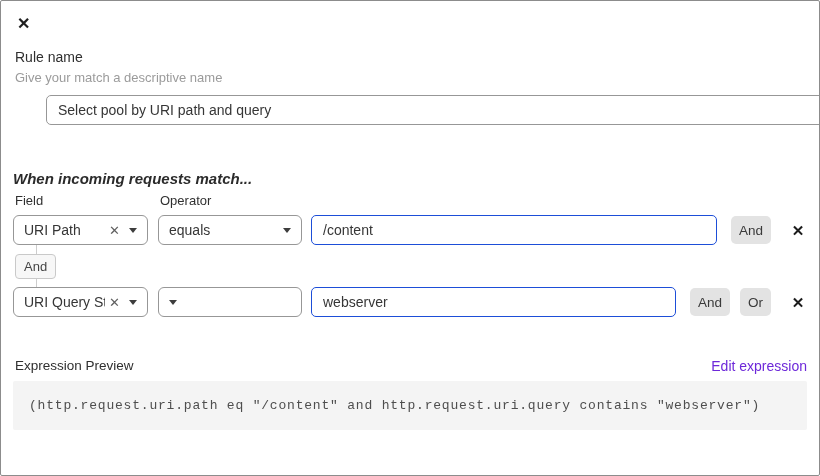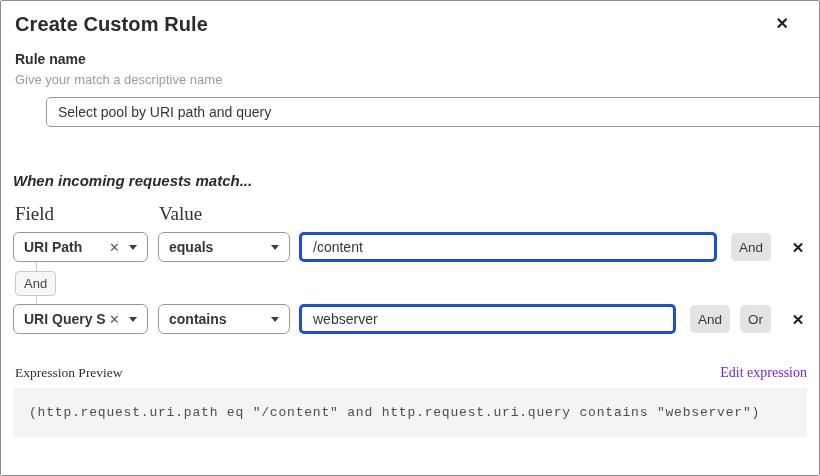--- a/index.html
+++ b/index.html
@@ -19,52 +19,52 @@
   .header { display: flex; justify-content: space-between; align-items: flex-start; padding: 12px 16px 0 2px; }
   .title { font-size: 20px; font-weight: 700; color: #2b2b2b; letter-spacing: 0.1px; }
   .close-btn {
     background: none; border: none; cursor: pointer;
     font-size: 16px; font-weight: 700; color: #1f1f1f; line-height: 16px;
     padding: 2px; margin-top: 1px;
     font-family: "Liberation Sans", sans-serif;
   }
 
   
-  .rule-label { margin-top: 15px; margin-left: 2px; font-size: 14px; color: #2f2f2f; font-weight: bold; }
+  .rule-label { margin-top: 15px; margin-left: 2px; font-size: 14px; color: #2f2f2f; }
   .rule-helper { margin-top: 5px; margin-left: 2px; font-size: 13px; color: #9b9b9b; }
   .text-input {
     display: block; width: 100%; height: 30px;
     margin-top: 10px;
     border: 1px solid #979797; border-radius: 5px;
     padding: 0 11px; font-size: 14px; color: #363636;
     font-family: "Liberation Sans", sans-serif;
     background: #fff; outline: none; margin-left: 33px;
   }
 
   
   .match-heading { margin-top: 45px; font-size: 15px; font-weight: 700; color: #2b2b2b; font-style: italic; }
-  .col-labels { display: flex; margin-top: 14px; font-size: 19px; color: #303030; font-family: Liberation Serif, serif; }
+  .col-labels { display: flex; margin-top: 6px; font-size: 13px; color: #303030; }
   .col-field { width: 135px; padding-left: 2px; }
   .col-operator { width: 132px; margin-left: 10px; padding-left: 2px; }
   .col-value { flex: 1; margin-left: 9px; padding-left: 2px; }
 
   .cond-row { display: flex; align-items: center; margin-top: 7px; }
   .dropdown {
     height: 30px; border: 1px solid #979797; border-radius: 6px;
     display: flex; align-items: center; padding: 0 10px;
-    background: #fff; cursor: pointer; font-size: 14px; color: #363636; font-weight: bold;
+    background: #fff; cursor: pointer; font-size: 14px; color: #363636;
   }
   .dd-field { width: 135px; }
-  .dd-op { width: 132px; margin-left: 10px; }
+  .dd-op { width: 144px; margin-left: 10px; }
   .dd-label { flex: 1; white-space: nowrap; overflow: hidden; }
   .clear-x { color: #5f5f5f; font-size: 13px; margin: 0 9px 0 4px; line-height: 1; }
   .caret { width: 0; height: 0; border-left: 4.5px solid transparent; border-right: 4.5px solid transparent; border-top: 5.5px solid #3d3d3d; }
   .value-input {
     flex: 1; height: 30px; margin-left: 9px;
-    border: 3px solid #1d4ed8; border-radius: 5px;
+    border: 1px solid #1d4ed8; border-radius: 5px;
     padding: 0 11px; font-size: 14px; color: #363636;
     font-family: "Liberation Sans", sans-serif; outline: none;
   }
   .logic-btn {
     height: 28px; padding: 0 8px; margin-left: 14px;
     background: #e3e3e3; border: none; border-radius: 5px;
     font-size: 13.5px; color: #3a3a3a; cursor: pointer;
     font-family: "Liberation Sans", sans-serif;
   }
   .logic-btn.or { margin-left: 10px; }
@@ -78,51 +78,50 @@
   
   .connector { position: relative; height: 42px; display: flex; align-items: center; }
   .connector-line { position: absolute; left: 23px; top: 0; height: 42px; width: 1px; background: #cdcdcd; }
   .connector-badge {
     position: relative; z-index: 1; margin-left: 2px;
     background: #f7f7f7; border: 1px solid #c9c9c9; border-radius: 4px;
     padding: 4px 8px; font-size: 13px; color: #454545;
   }
 
   
-  .expr-row { display: flex; justify-content: space-between; align-items: center; margin-top: 31px; font-family: Liberation Serif, serif; }
+  .expr-row { display: flex; justify-content: space-between; align-items: flex-start; margin-top: 41px; }
   .expr-label { font-size: 13.5px; color: #2f2f2f; margin-left: 2px; }
   .expr-link { font-size: 14px; color: #6d28d9; text-decoration: none; cursor: pointer; }
   .code-block {
     margin-top: 7px; background: #f4f4f4; border-radius: 2px;
     padding: 17px 16px; height: 49px;
     font-family: "Liberation Mono", "DejaVu Sans Mono", monospace;
     font-size: 13px; letter-spacing: 0.8px; color: #4e4e4e;
     white-space: nowrap; overflow: hidden;
   }
 </style>
 </head>
 <body>
 
 <div class="modal">
   <div class="content">
 
     <div class="header">
-      <div class="title">Create Custom Rule</div>
       <button class="close-btn">✕</button>
     </div>
 
     <div class="rule-label">Rule name</div>
     <div class="rule-helper">Give your match a descriptive name</div>
     <input class="text-input" type="text" value="Select pool by URI path and query" style="">
 
     <div class="match-heading">When incoming requests match...</div>
 
     <div class="col-labels">
       <div class="col-field">Field</div>
-      <div class="col-value">Value</div>
+      <div class="col-operator">Operator</div>
     </div>
 
     <div class="cond-row">
       <div class="dropdown dd-field">
         <span class="dd-label">URI Path</span>
         <span class="clear-x">✕</span>
         <span class="caret"></span>
       </div>
       <div class="dropdown dd-op">
         <span class="dd-label">equals</span>
@@ -138,21 +137,20 @@
       <span class="connector-badge">And</span>
     </div>
 
     <div class="cond-row" style="margin-top:0;">
       <div class="dropdown dd-field">
         <span class="dd-label">URI Query St...</span>
         <span class="clear-x">✕</span>
         <span class="caret"></span>
       </div>
       <div class="dropdown dd-op">
-        <span class="dd-label">contains</span>
         <span class="caret"></span>
       </div>
       <input class="value-input" type="text" value="webserver" style="">
       <button class="logic-btn">And</button>
       <button class="logic-btn or">Or</button>
       <button class="remove-btn">✕</button>
     </div>
 
     <div class="expr-row">
       <div class="expr-label">Expression Preview</div>

